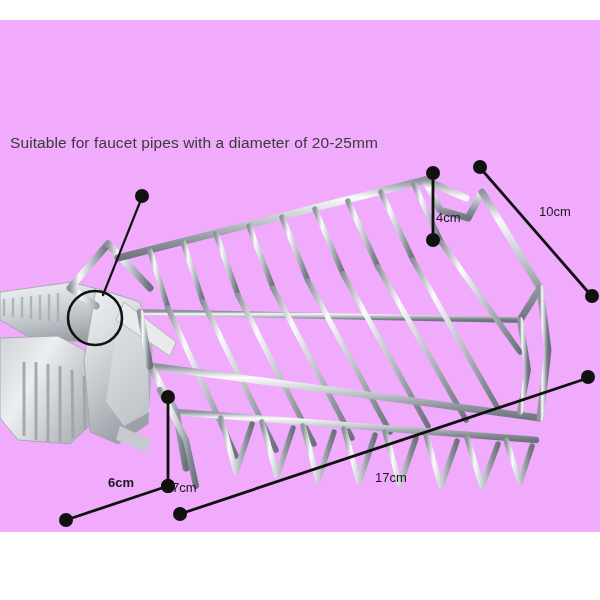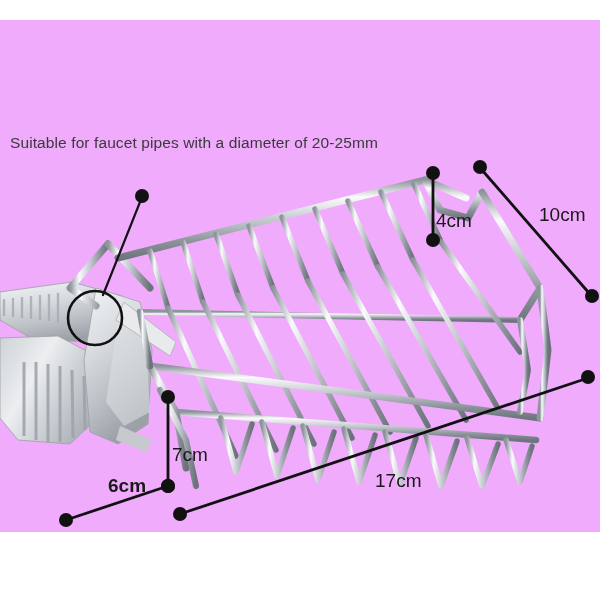--- a/index.html
+++ b/index.html
@@ -1,25 +1,25 @@
 <!DOCTYPE html>
 <html><head>
 <meta charset="utf-8">
 <style>
   html,body{margin:0;padding:0;background:#ffffff;}
   #stage{position:relative;width:600px;height:512px;background:#f0abfc;overflow:hidden;
          font-family:"Liberation Sans","DejaVu Sans",sans-serif;margin-top:20px;}
   #artwork{position:absolute;left:0;top:0;width:600px;height:600px;}
   .cap{position:absolute;left:10px;top:114px;font-size:15.5px;color:#3a3a3a;
        letter-spacing:.1px;white-space:nowrap;}
-  .dim{position:absolute;font-size:19px;color:#1a1a1a;white-space:nowrap;}
+  .dim{position:absolute;font-size:13px;color:#1a1a1a;white-space:nowrap;}
   #dim-4{left:436px;top:190px;}
   #dim-10{left:539px;top:184px;text-align:right;}
   #dim-17{left:375px;top:450px;}
-  #dim-7{left:172px;top:424px;text-align:center;}
+  #dim-7{left:172px;top:460px;text-align:center;}
   #dim-6{left:108px;top:455px;font-weight:bold;}
 </style>
 </head>
 <body>
 
 <div id="stage">
 
   <svg id="artwork" viewBox="0 0 600 600">
     <defs>
       <linearGradient id="wireH" x1="0" y1="0" x2="0" y2="1">

